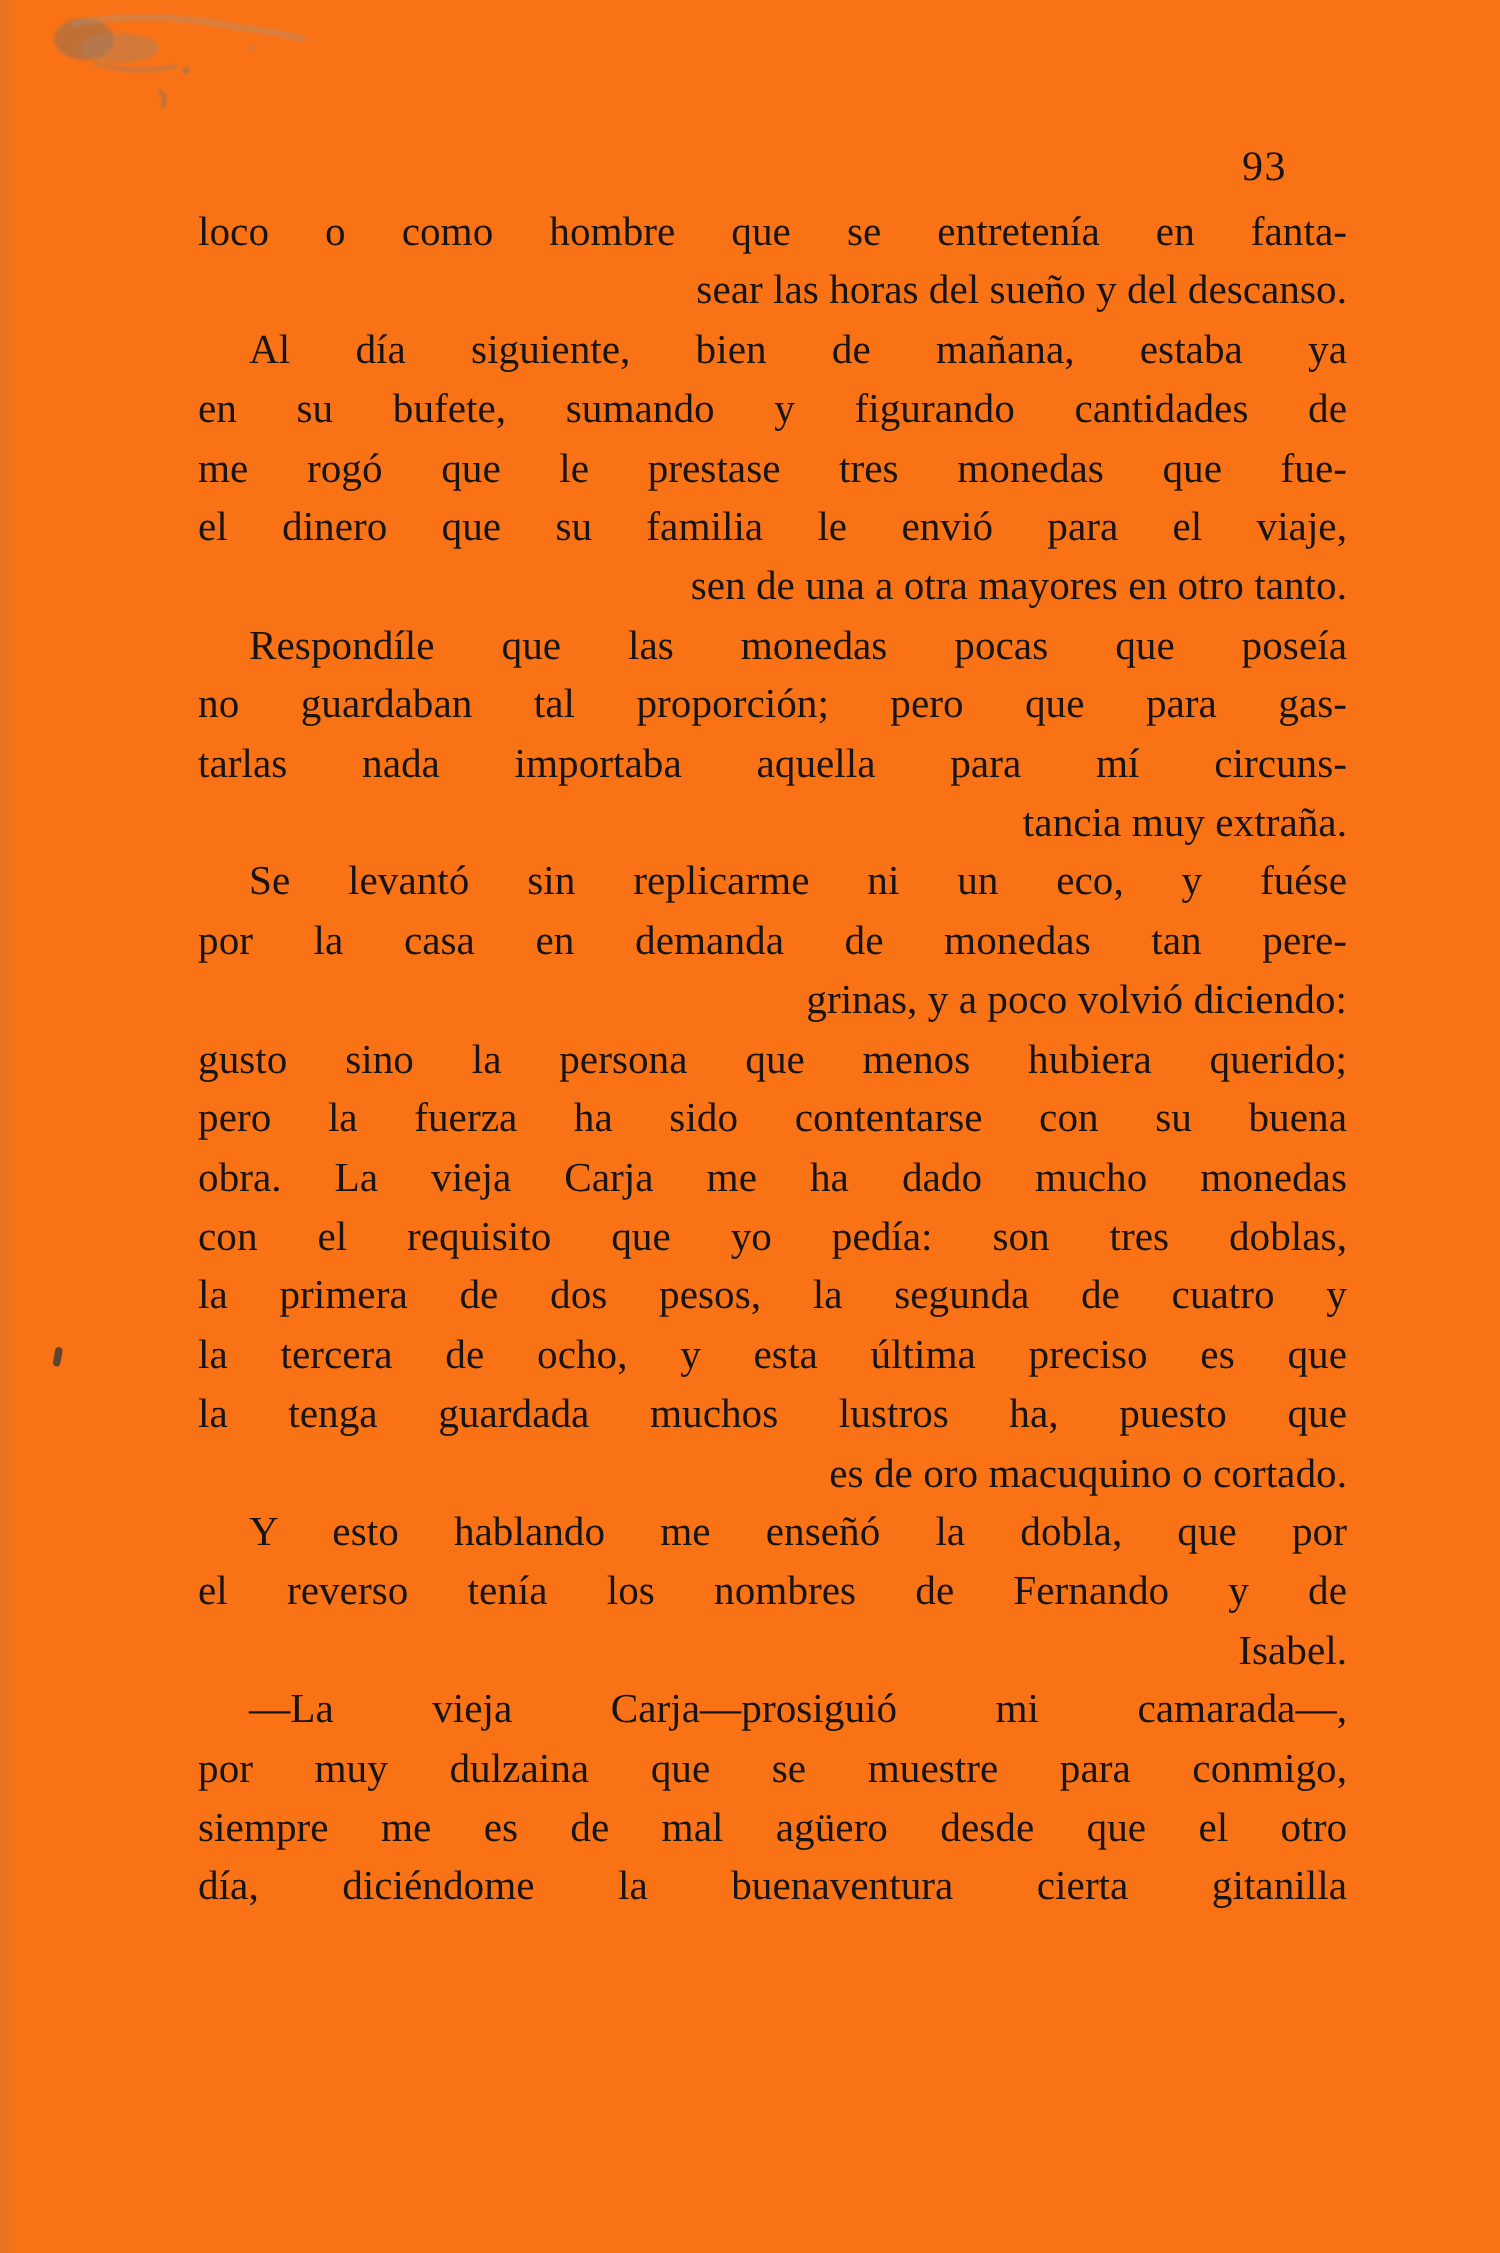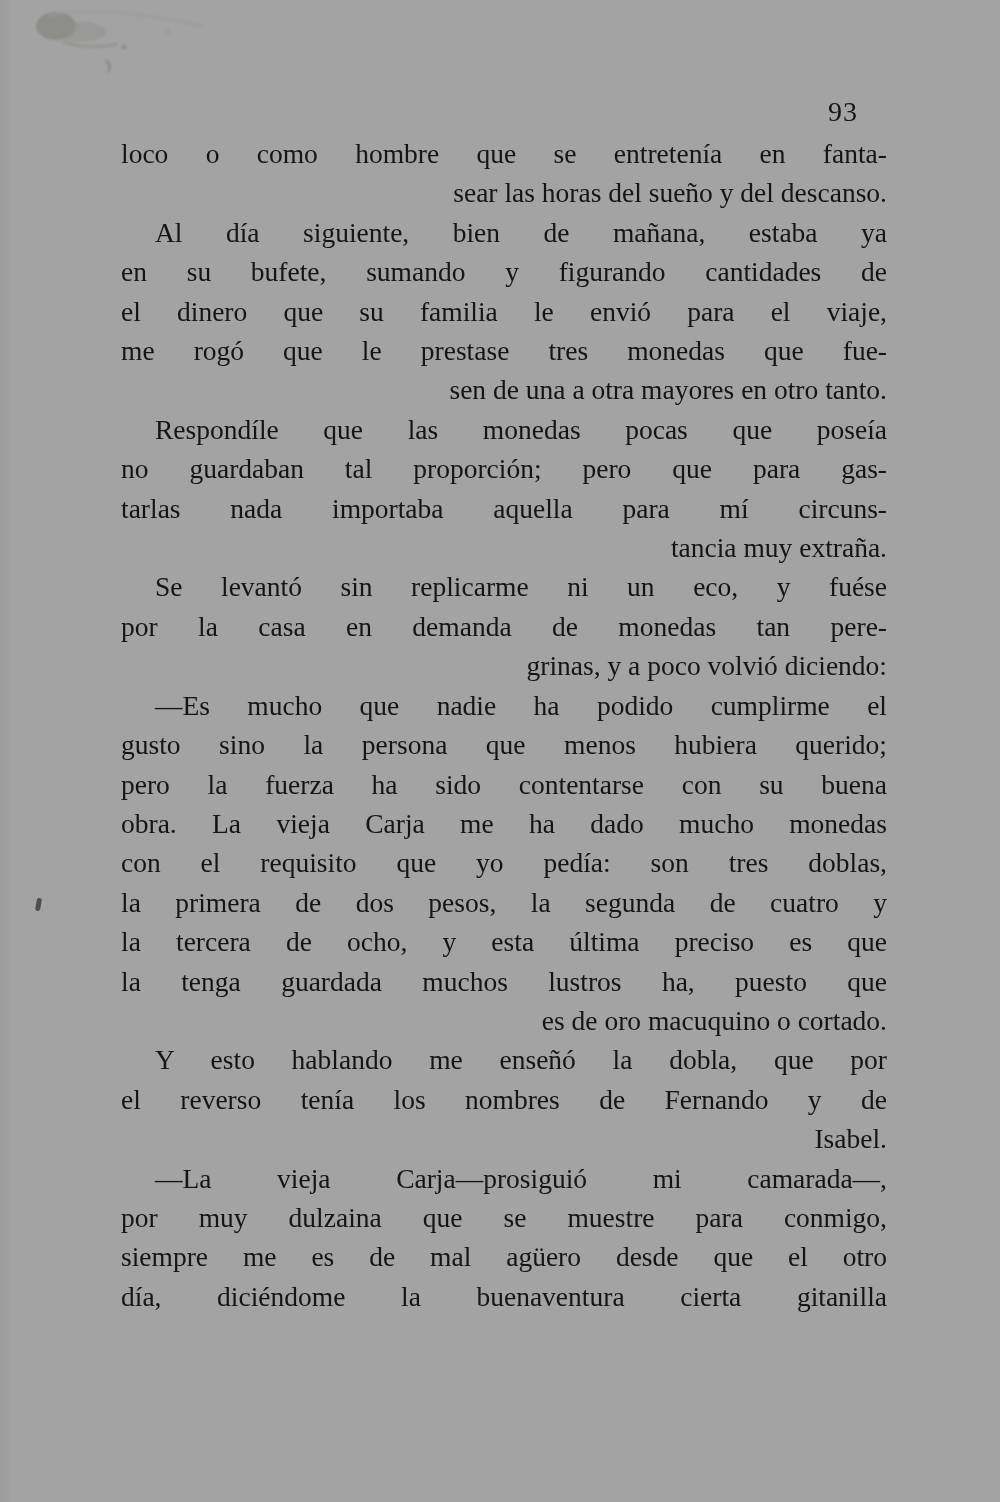--- a/index.html
+++ b/index.html
@@ -19,21 +19,21 @@
   .page-number {
     position: absolute;
     top: 96px;
     right: 142px;
     font-size: 28px;
     letter-spacing: 1px;
   }
   .text-block {
     position: absolute;
     top: 134px;
-    left: 121px;
+    left: 132px;
     width: 766px;
     font-size: 27.5px;
     line-height: 39.4px;
   }
   .line {
     text-align: right;
     white-space: normal;
   }
   .line.justify {
     text-align: justify;
@@ -68,21 +68,21 @@
     left: 0;
     top: 0;
     width: 12px;
     height: 1502px;
     background: linear-gradient(to right, rgba(120,118,112,0.18), rgba(120,118,112,0));
   }
 </style>
 </head>
 <body>
 
-<div class="page" style="background: #a3a3a3; color: rgb(22, 21, 20);">
+<div class="page" style="background: #f97316; color: rgb(22, 21, 20);">
 
   <svg class="smudge" viewBox="0 0 230 75" xmlns="http://www.w3.org/2000/svg">
     <ellipse cx="28" cy="24" rx="20" ry="14" fill="#6f6d68" opacity="0.55"></ellipse>
     <ellipse cx="52" cy="30" rx="26" ry="10" fill="#8a8882" opacity="0.45"></ellipse>
     <path d="M20 14 Q 70 4, 130 16 Q 160 20, 175 24" stroke="#9a9892" stroke-width="4" fill="none" opacity="0.5"></path>
     <path d="M35 40 Q 60 48, 90 42" stroke="#83817b" stroke-width="3" fill="none" opacity="0.5"></path>
     <circle cx="96" cy="45" r="2.5" fill="#77756f" opacity="0.6"></circle>
     <circle cx="140" cy="30" r="2" fill="#8a8882" opacity="0.5"></circle>
     <path d="M78 58 q 6 6, 2 12" stroke="#6f6d68" stroke-width="3" fill="none" opacity="0.55"></path>
   </svg>
@@ -91,31 +91,30 @@
 
   <div class="edge-shadow"></div>
 
   <div class="page-number">93</div>
 
   <div class="text-block">
       <div class="line justify">loco o como hombre que se entretenía en fanta-</div>
       <div class="line">sear las horas del sueño y del descanso.</div>
       <div class="line indent justify">Al día siguiente, bien de mañana, estaba ya</div>
       <div class="line justify">en su bufete, sumando y figurando cantidades de</div>
+      <div class="line justify">me rogó que le prestase tres monedas que fue-</div>
       <div class="line justify">el dinero que su familia le envió para el viaje,</div>
-      <div class="line justify">me rogó que le prestase tres monedas que fue-</div>
       <div class="line">sen de una a otra mayores en otro tanto.</div>
       <div class="line indent justify">Respondíle que las monedas pocas que poseía</div>
       <div class="line justify">no guardaban tal proporción; pero que para gas-</div>
       <div class="line justify">tarlas nada importaba aquella para mí circuns-</div>
       <div class="line">tancia muy extraña.</div>
       <div class="line indent justify">Se levantó sin replicarme ni un eco, y fuése</div>
       <div class="line justify">por la casa en demanda de monedas tan pere-</div>
       <div class="line">grinas, y a poco volvió diciendo:</div>
-      <div class="line indent justify">—Es mucho que nadie ha podido cumplirme el</div>
       <div class="line justify">gusto sino la persona que menos hubiera querido;</div>
       <div class="line justify">pero la fuerza ha sido contentarse con su buena</div>
       <div class="line justify">obra. La vieja Carja me ha dado mucho monedas</div>
       <div class="line justify">con el requisito que yo pedía: son tres doblas,</div>
       <div class="line justify">la primera de dos pesos, la segunda de cuatro y</div>
       <div class="line justify">la tercera de ocho, y esta última preciso es que</div>
       <div class="line justify">la tenga guardada muchos lustros ha, puesto que</div>
       <div class="line">es de oro macuquino o cortado.</div>
       <div class="line indent justify">Y esto hablando me enseñó la dobla, que por</div>
       <div class="line justify">el reverso tenía los nombres de Fernando y de</div>

